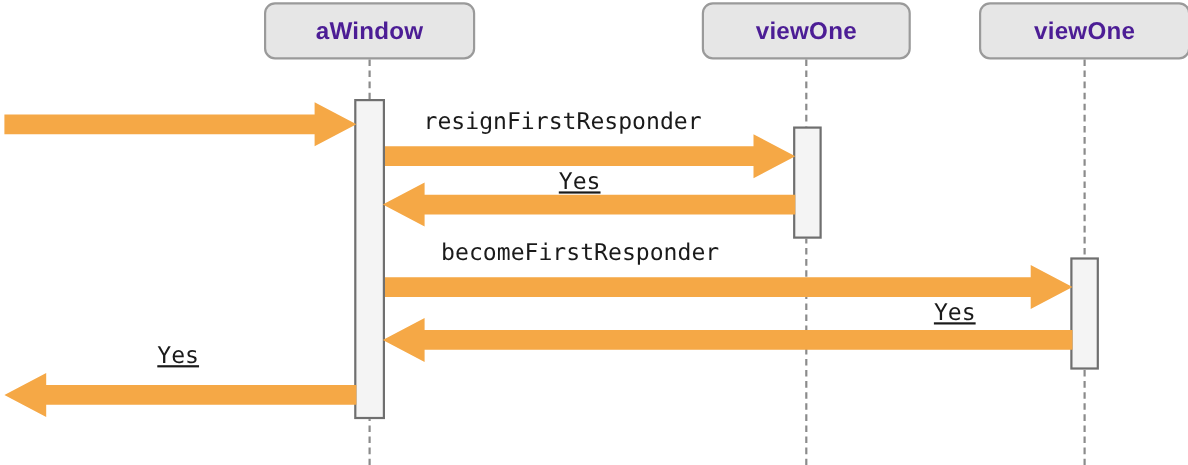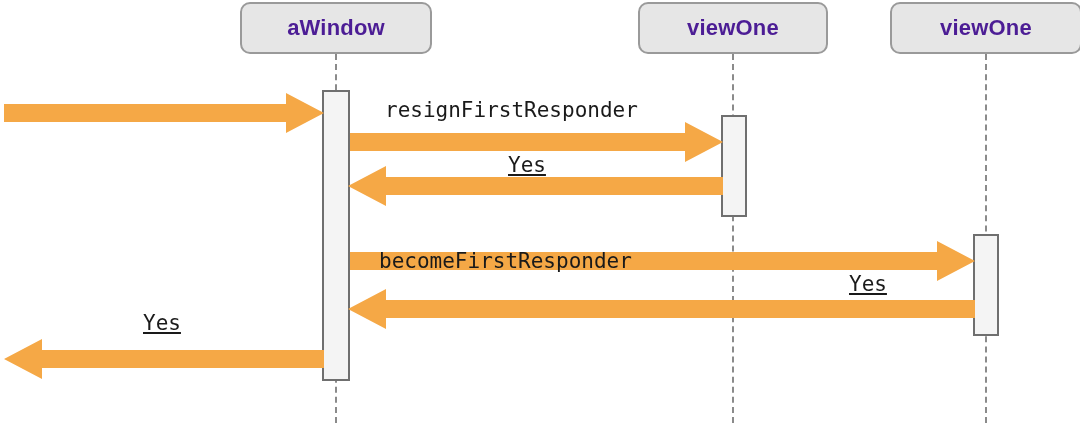--- a/index.html
+++ b/index.html
@@ -117,21 +117,21 @@
       <polygon points="375,11 38,11 38,0 0,20 38,40 38,29 375,29" fill="#f5a846"></polygon>
     </svg>
   </div>
   <div class="msg-label center" style="left:508px; top:155px;">Yes</div>
 
   <div class="arrow" style="left:350px; top:241px;">
     <svg width="625" height="40" viewBox="0 0 625 40">
       <polygon points="0,11 587,11 587,0 625,20 587,40 587,29 0,29" fill="#f5a846"></polygon>
     </svg>
   </div>
-  <div class="msg-label" style="left:379px; top:219px;margin-top:32px;">becomeFirstResponder</div>
+  <div class="msg-label" style="left:401px; top:219px;">becomeFirstResponder</div>
 
   <div class="arrow" style="left:348px; top:289px;">
     <svg width="627" height="40" viewBox="0 0 627 40">
       <polygon points="627,11 38,11 38,0 0,20 38,40 38,29 627,29" fill="#f5a846"></polygon>
     </svg>
   </div>
   <div class="msg-label center" style="left:849px; top:274px;">Yes</div>
 
   <div class="arrow" style="left:4px; top:339px;">
     <svg width="320" height="40" viewBox="0 0 320 40">

